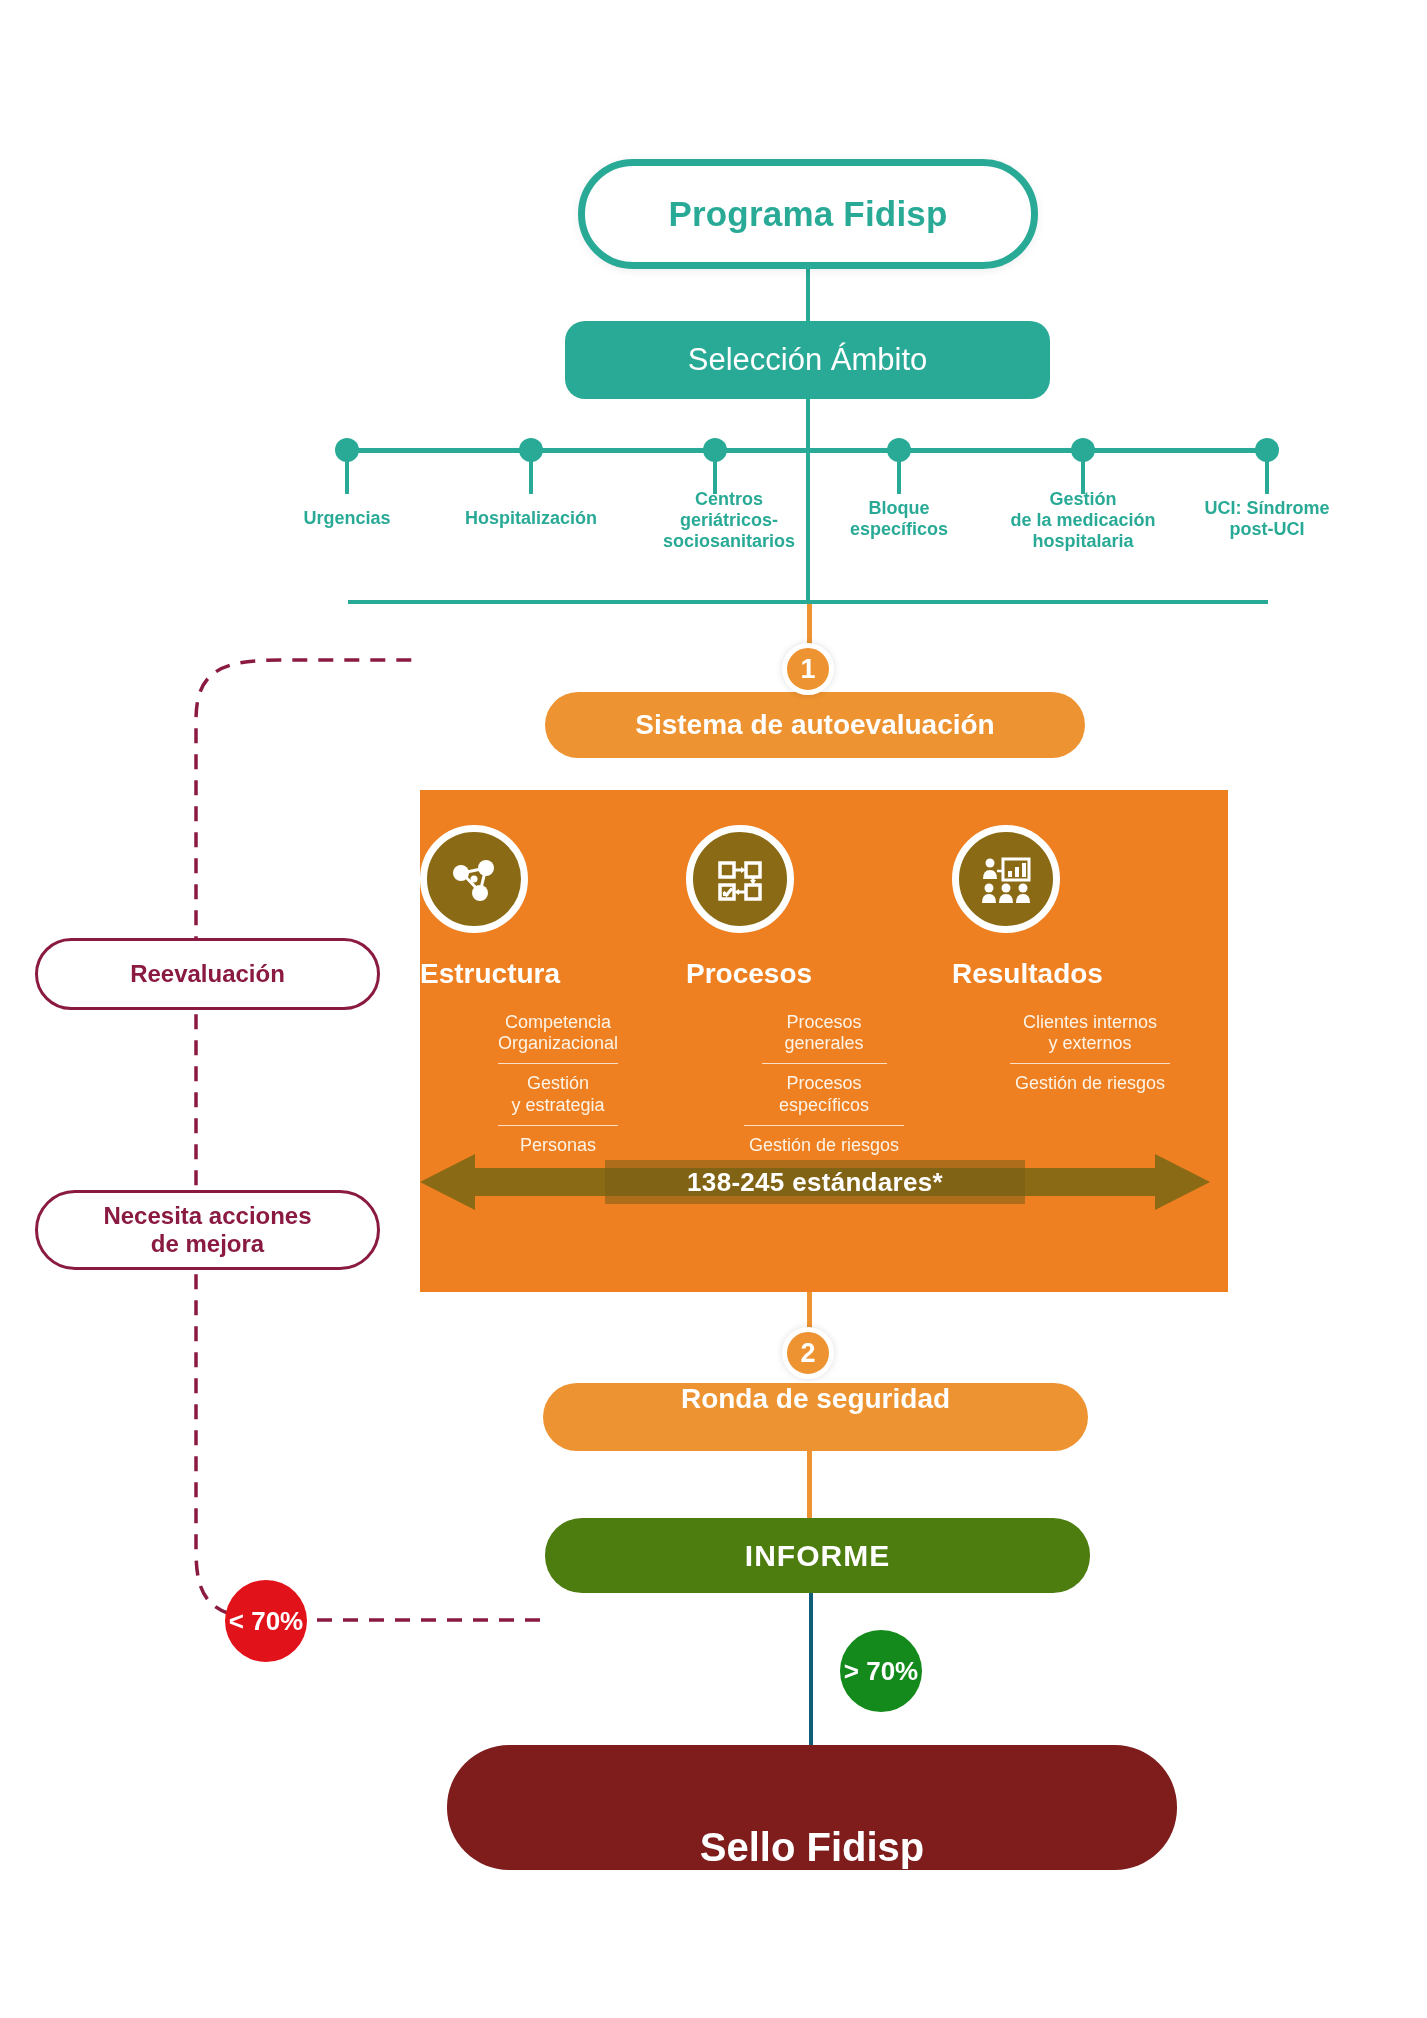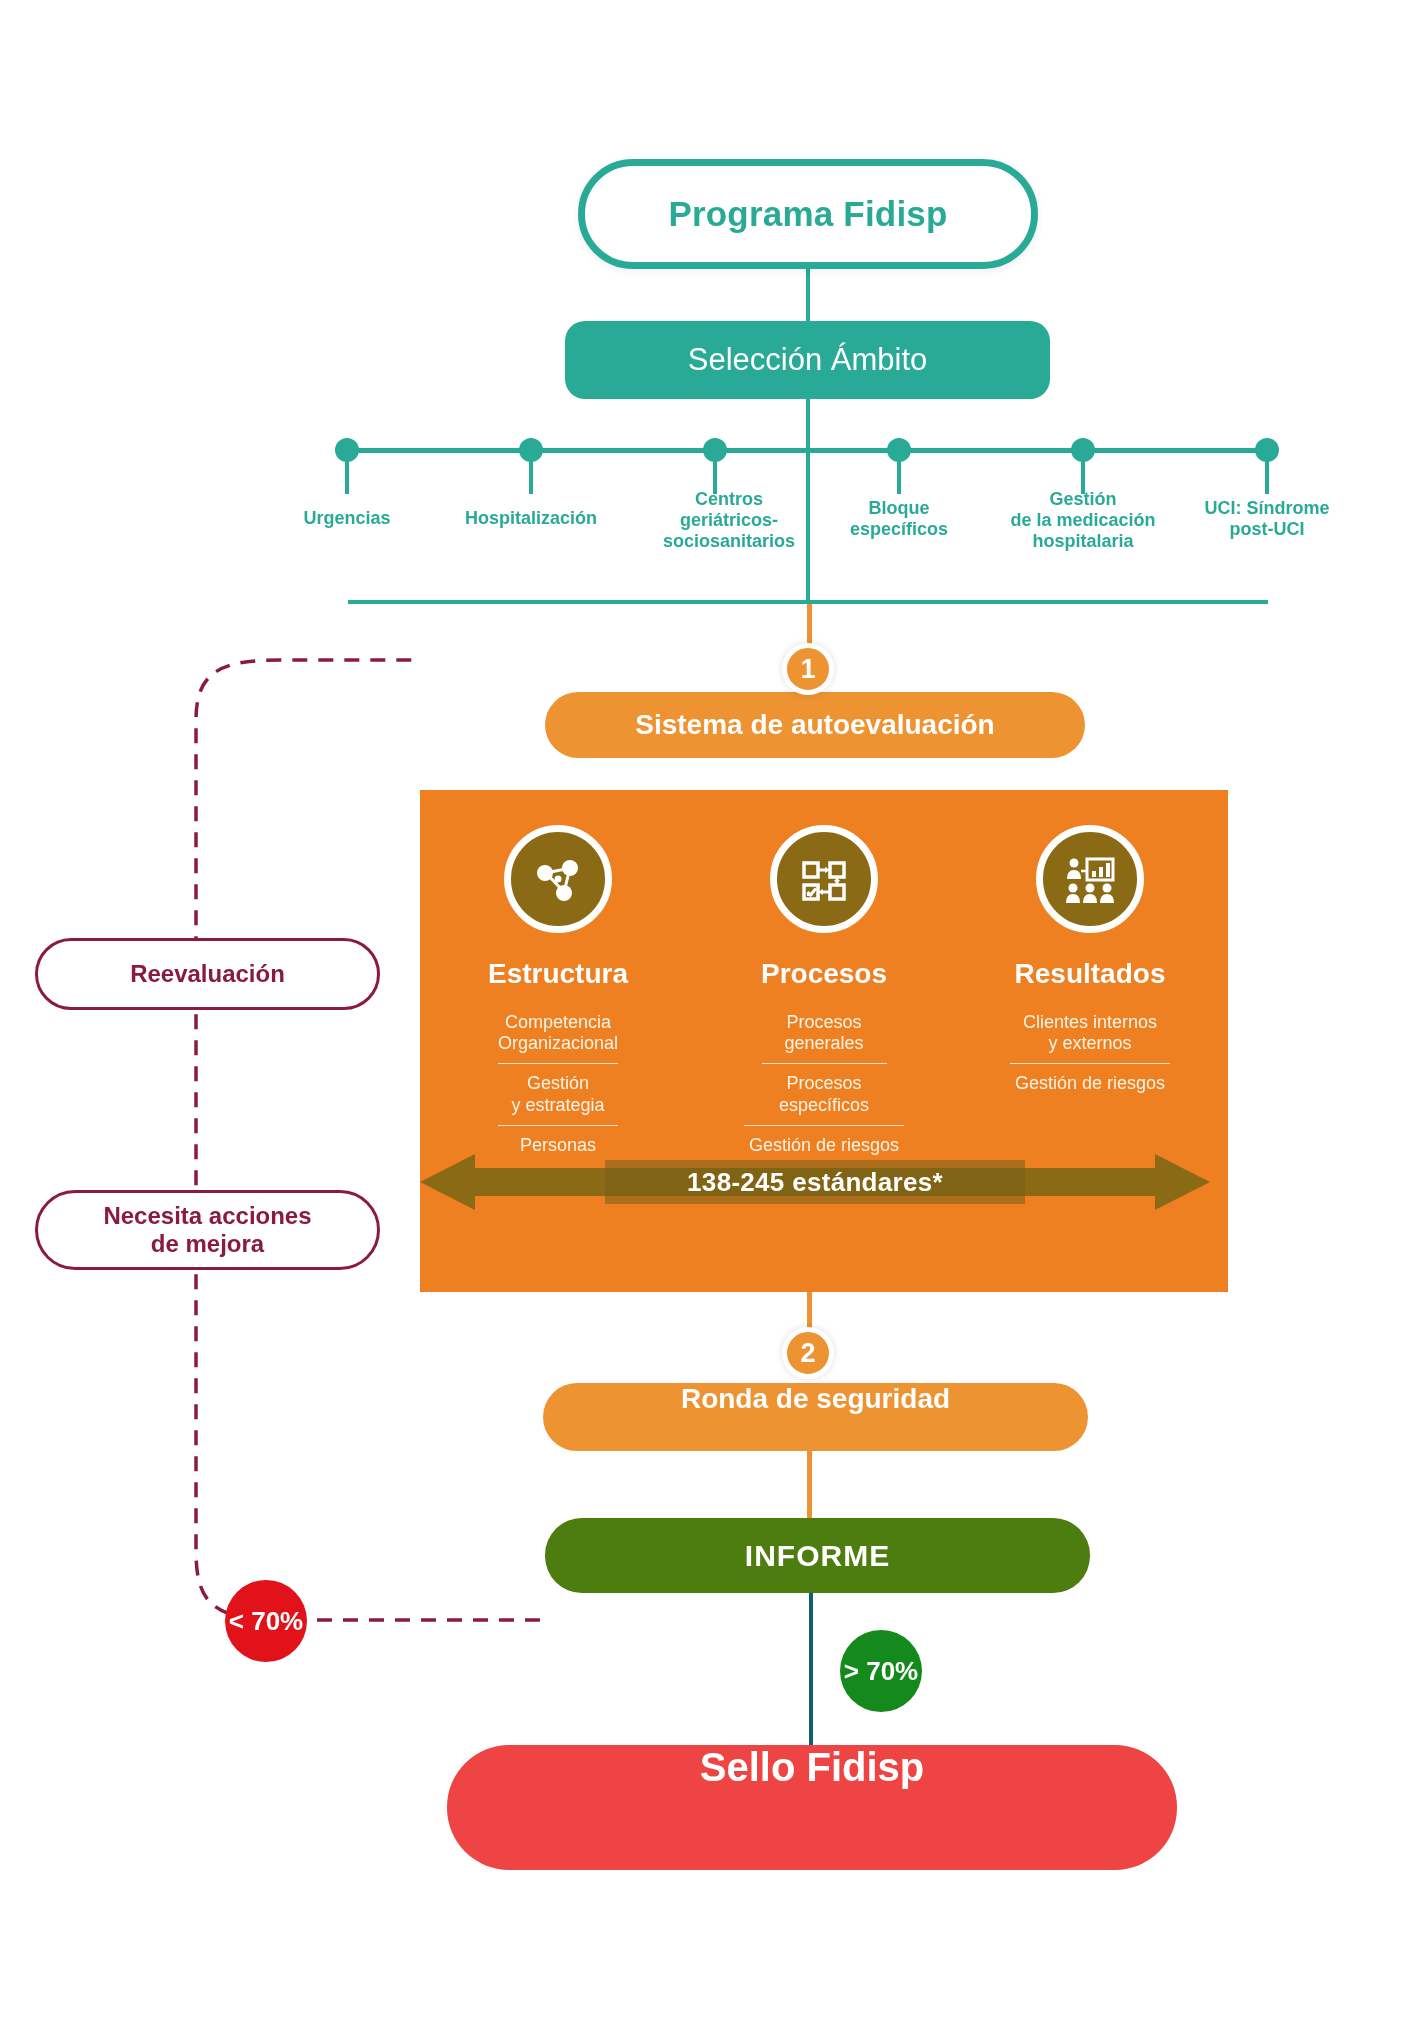--- a/index.html
+++ b/index.html
@@ -65,21 +65,21 @@
   #sistema-box{
     left:545px;top:692px;width:540px;height:66px;background:#EE9331;
     border-radius:33px;display:flex;align-items:center;justify-content:center;z-index:6;
   }
   #sistema-box .t{color:#ffffff;font-size:28px;font-weight:bold;}
 
   
   #panel{left:420px;top:790px;width:790px;height:502px;}
   .col{
     position:absolute;top:0;width:276px;height:502px;background:#EE8022;
-    display:flex;flex-direction:column;align-items:center;
+    display:flex;flex-direction:column;
   }
   #col-0{left:0;}
   #col-1{left:266px;}
   #col-2{left:532px;}
 
   .col-icon{
     width:94px;height:94px;border-radius:50%;background:#8A6A14;
     border:7px solid #ffffff;margin-top:35px;
     display:flex;align-items:center;justify-content:center;
   }
@@ -123,22 +123,22 @@
   
   .pct{
     border-radius:50%;display:flex;align-items:center;justify-content:center;
     color:#ffffff;font-weight:bold;z-index:8;
   }
   #pct-low{left:225px;top:1580px;width:82px;height:82px;background:#E2121A;font-size:26px;}
   #pct-high{left:840px;top:1630px;width:82px;height:82px;background:#138A1B;font-size:26px;}
 
   
   #sello-box{
-    left:447px;top:1745px;width:730px;height:125px;background:#ef4444;
-    border-radius:62px;display:flex;align-items:flex-start;justify-content:center;z-index:6;
+    left:447px;top:1745px;width:730px;height:125px;background:#7f1d1d;
+    border-radius:62px;display:flex;align-items:flex-end;justify-content:center;z-index:6;
   }
   #sello-box .t{color:#ffffff;font-size:40px;font-weight:bold;}
 
   
   .pill{
     border:3px solid #8B1A42;border-radius:40px;background:#ffffff;
     display:flex;align-items:center;justify-content:center;text-align:center;
     color:#8B1A42;font-size:24px;font-weight:bold;line-height:1.18;z-index:6;
   }
   #pill-reeval{left:35px;top:938px;width:345px;height:72px;}

